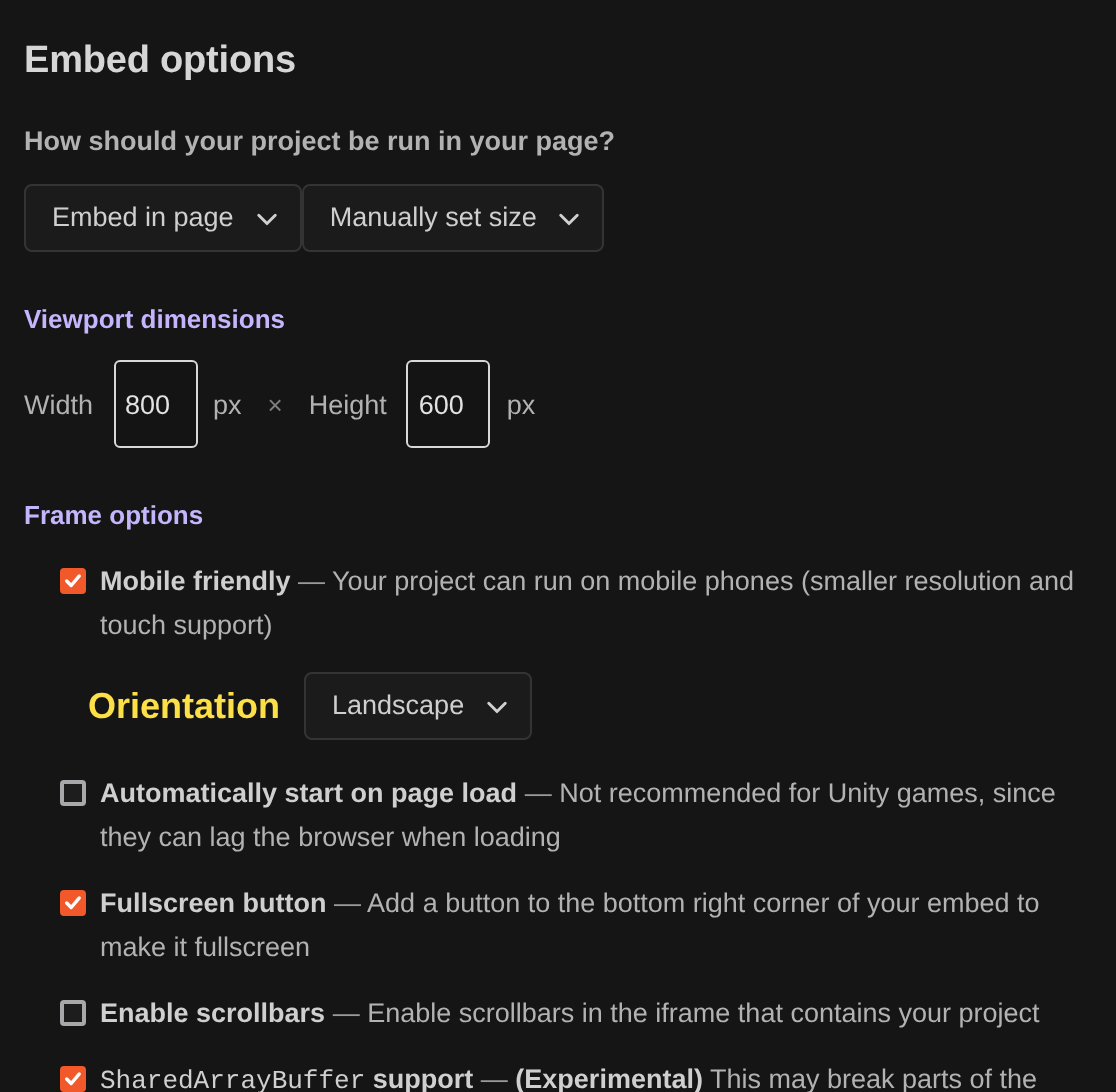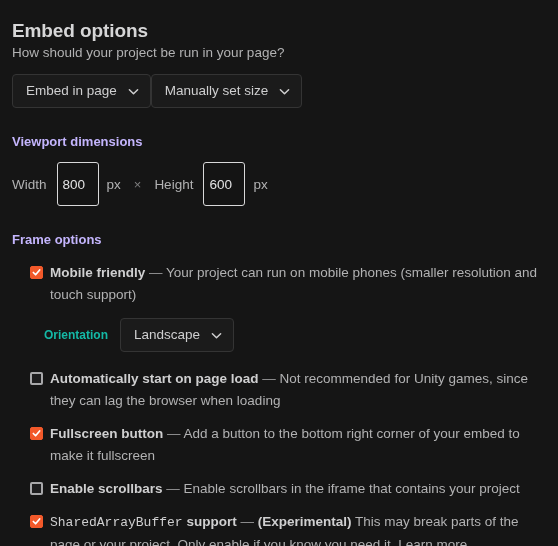--- a/index.html
+++ b/index.html
@@ -24,22 +24,23 @@
     font-size: 19px;
     font-weight: bold;
     color: #d6d6d7;
     letter-spacing: -0.1px;
     margin: 8px 0 0 0;
     line-height: 22px;
   }
   .question {
     font-size: 13.5px;
     color: #b2b2b3;
-    margin-top: 2px;
+    margin-top: 20px;
     line-height: 18px;
+    font-weight: bold;
   }
   .select-row {
     margin-top: 12px;
     display: flex;
     align-items: center;
   }
   .select {
     background: #1b1b1b;
     border: 1px solid #343434;
     border-radius: 4px;
@@ -137,23 +138,23 @@
     cursor: pointer;
   }
   .orientation-row {
     display: flex;
     align-items: center;
     gap: 12px;
     margin: 12px 0 0 0;
     padding-left: 32px;
   }
   .orientation-label {
-    font-size: 12px;
-    font-weight: bold;
-    color: #14b8a6;
+    font-size: 18px;
+    font-weight: bold;
+    color: #fde047;
   }
 </style>
 </head>
 <body>
 
 <div class="page">
 
   <div class="page-title">Embed options</div>
 
   <div class="question">How should your project be run in your page?</div>

